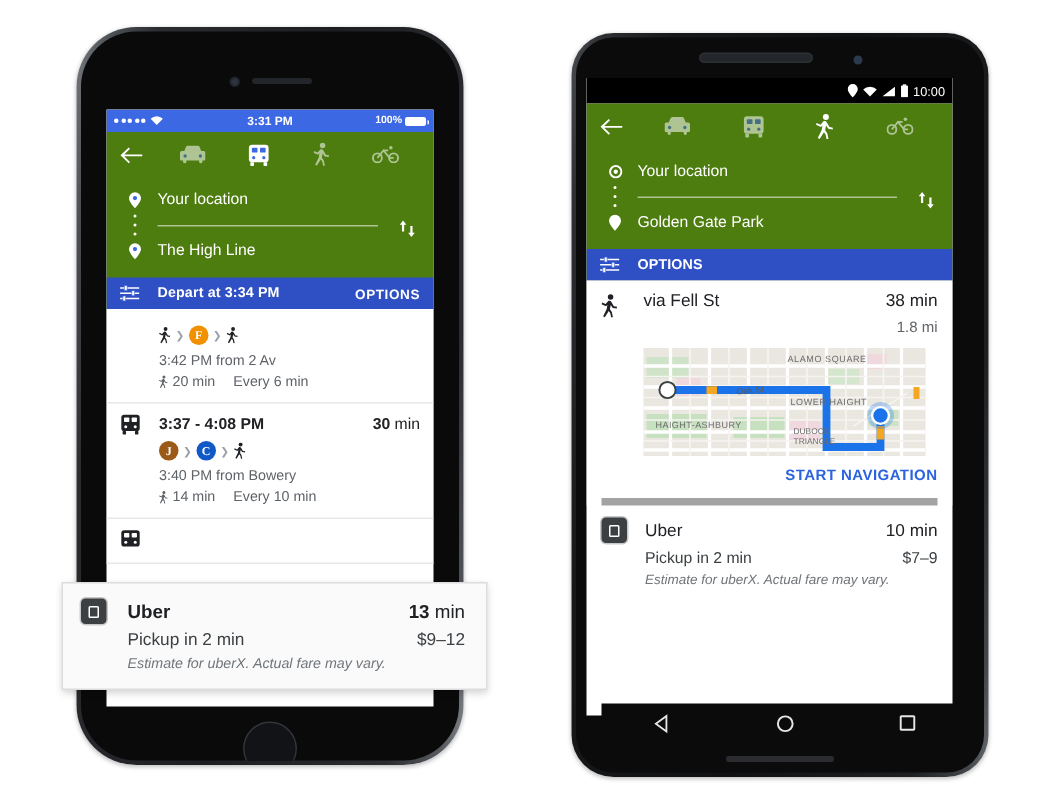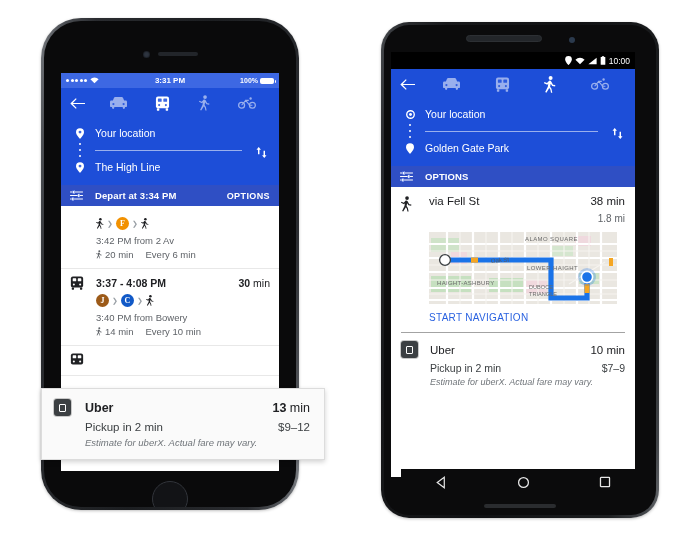--- a/index.html
+++ b/index.html
@@ -7,21 +7,21 @@
     width: 700px; height: 538px;
     background: #ffffff;
     font-family: "Liberation Sans", sans-serif;
     position: relative;
     overflow: hidden;
   }
   .stage { position: relative; width: 700px; height: 538px; }
 
   
   .iphone {
-    position: absolute; left: 41px; top: 18px;
+    position: absolute; left: 51px; top: 18px;
     width: 258px; height: 492px;
     border-radius: 40px;
     background: linear-gradient(100deg,#7a7d82 0%, #4c4f54 7%, #2a2c30 16%, #1c1e21 50%, #2a2c30 85%, #56595e 95%, #8b8e93 100%);
     padding: 3px;
     box-shadow: 0 1px 3px rgba(0,0,0,0.25);
   }
   .iphone-inner {
     width: 100%; height: 100%;
     background: #0a0a0b;
     border-radius: 37px;
@@ -68,21 +68,21 @@
   .ios-batt {
     width: 14px; height: 6px; border: 1px solid #fff; border-radius: 1.5px;
     position: relative; background: #fff;
   }
   .ios-batt:after {
     content:""; position: absolute; right: -3px; top: 1.5px;
     width: 1.5px; height: 3px; background: #fff; border-radius: 0 1px 1px 0;
   }
 
   
-  .gm-header { background: #1d4ed8; padding: 0; }
+  .gm-header { background: #4d7c0f; padding: 0; }
   .modebar {
     display: flex; align-items: center; height: 30px; padding: 0 9px;
   }
   .modebar .back { width: 26px; color:#fff; font-size: 15px; display:flex; align-items:center; }
   .modebar .modes { flex: 1; display: flex; justify-content: space-around; align-items: center; }
   .mode-ico { opacity: 0.55; display:flex; align-items:center; justify-content:center; }
   .mode-ico.active { opacity: 1; }
 
   .routefields { padding: 5px 9px 8px 9px; position: relative; }
   .rf-row { display: flex; align-items: center; height: 20px; }
@@ -200,23 +200,24 @@
   .wk-ico { width: 26px; display:flex; align-items:center; padding-top:1px; }
   .wk-via { flex:1; font-size: 11.5px; color: #202124; padding-left: 2px; }
   .wk-right { text-align: right; }
   .wk-dur { font-size: 11.5px; color: #202124; }
   .wk-dist { font-size: 10px; color: #5f6368; padding-top: 6px; }
   .wk-map {
     margin: 8px 0 0 28px; width: 188px; height: 72px;
     position: relative; overflow: hidden; background: #eceae4;
   }
   .startnav {
-    color: #2a62e0; font-size: 10px; font-weight: normal;
+    color: #2a62e0; font-size: 10px; font-weight: bold;
     letter-spacing: 0.3px; padding: 8px 0 9px 28px;
-    border-bottom: 1px solid #a3a3a3;
+    border-bottom: 5px solid #a3a3a3;
+    text-align: right;
   }
   .and-uber { padding: 8px 10px 9px 10px; }
   .au-row1 { display:flex; align-items:center; }
   .au-name { flex:1; font-size: 11.5px; color: #202124; padding-left: 12px; }
   .au-min { font-size: 11.5px; color: #202124; }
   .au-row2 { display:flex; align-items:center; padding: 4px 0 0 29px; }
   .au-pick { flex:1; font-size: 10.5px; color: #3c4043; }
   .au-price { font-size: 10.5px; color: #3c4043; }
   .au-note { font-size: 9px; color: #70757a; font-style: italic; padding: 3px 0 0 29px; }
   svg { display: block; }

